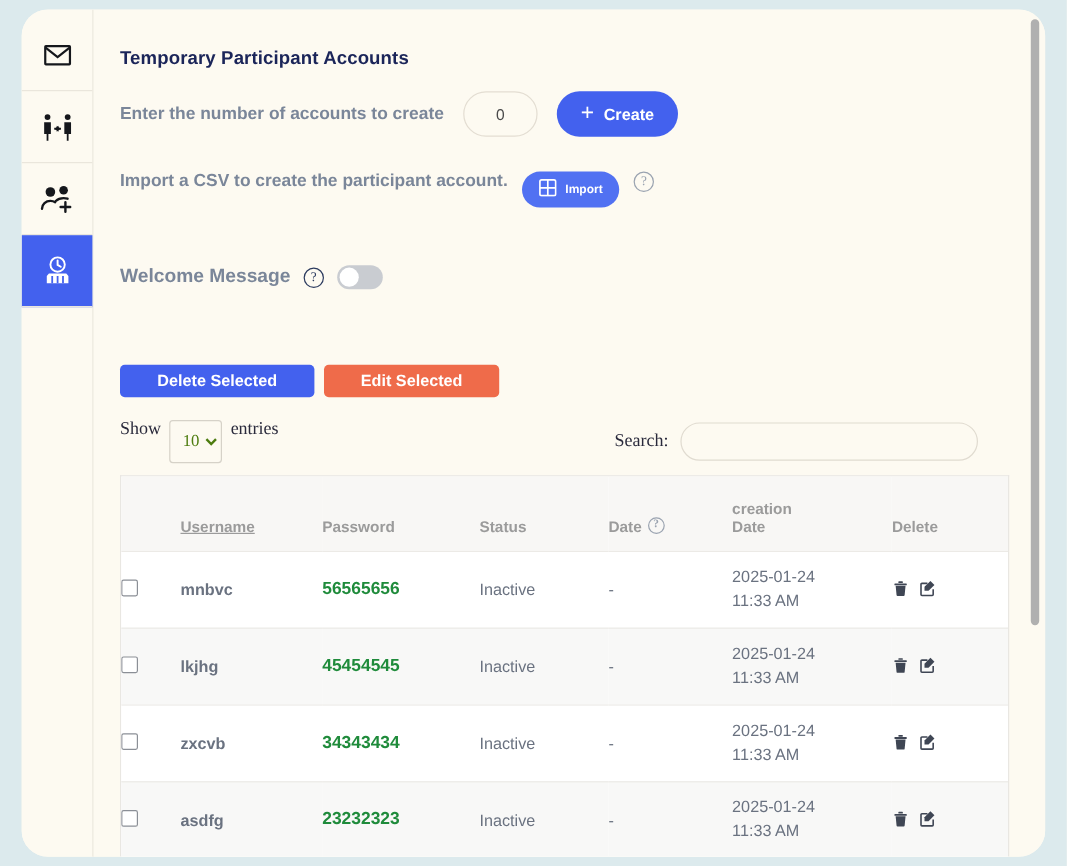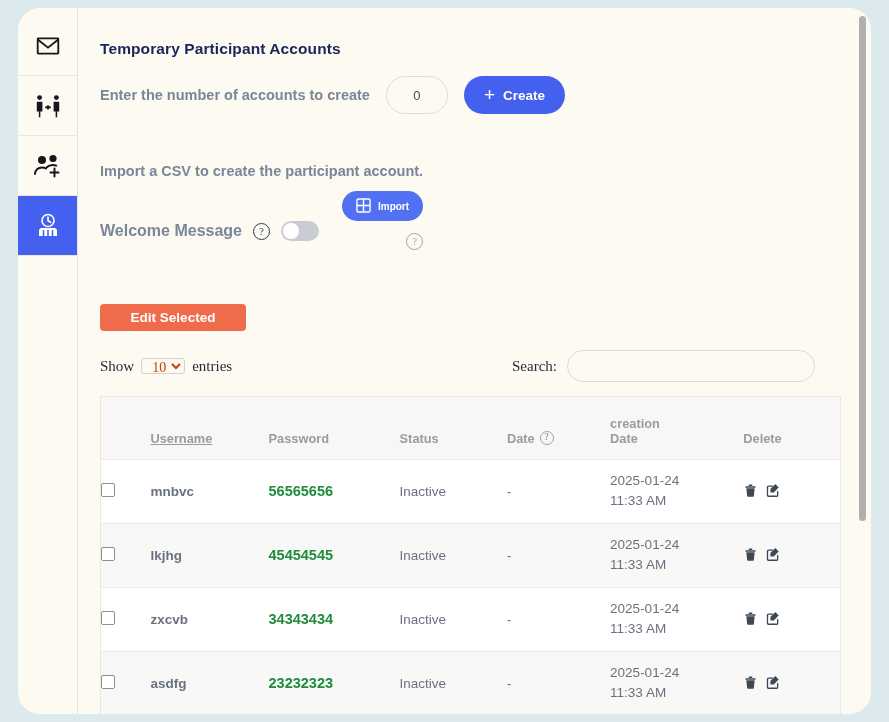--- a/index.html
+++ b/index.html
@@ -103,25 +103,24 @@
     font-size: 19px;
     font-weight: normal;
     line-height: 1;
     position: relative;
     top: -1px;
   }
 
   
   #import-row {
     position: absolute;
-    left: 22px; top: 155px;
-    display: flex;
-    align-items: flex-end;
+    left: 22px; top: 135px;
+    display: flex;
+    align-items: flex-start;
     gap: 12px;
-    flex-direction: column;
   }
   #import-btn {
     height: 30px;
     padding: 0 14px;
     border-radius: 15px;
     font-size: 10px;
     gap: 7px;
     background: #5171f2;
   }
   .help-icon {
@@ -197,27 +196,27 @@
     align-items: center;
   }
   #show-entries {
     display: flex;
     gap: 7px;
     font-family: "Liberation Serif", serif;
     font-size: 15px;
     color: #2a2a3c;
   }
   #entries-select {
-    height: 16px;
+    height: 36px;
     border: 1px solid #d6d2c8;
     border-radius: 3px;
     background: #fdfaf1;
     font-family: "Liberation Serif", serif;
     font-size: 14px;
-    color: #c2410c;
+    color: #4d7c0f;
     padding: 0 2px 0 6px;
     cursor: pointer;
   }
   #search-wrap {
     margin-left: auto;
     display: flex;
     align-items: center;
     gap: 10px;
     padding-right: 26px;
   }
@@ -399,20 +398,21 @@
       <span class="help-icon">?</span>
     </div>
 
     <div id="welcome-row">
       <span id="welcome-label">Welcome Message</span>
       <span class="help-icon dark">?</span>
       <span id="welcome-toggle"></span>
     </div>
 
     <div id="action-row">
+      <button class="sq-btn" id="delete-selected-btn">Delete Selected</button>
       <button class="sq-btn" id="edit-selected-btn">Edit Selected</button>
     </div>
 
     <div id="table-controls">
       <div id="show-entries">
         <span>Show</span>
         <select id="entries-select">
           <option>10</option>
         </select>
         <span>entries</span>

